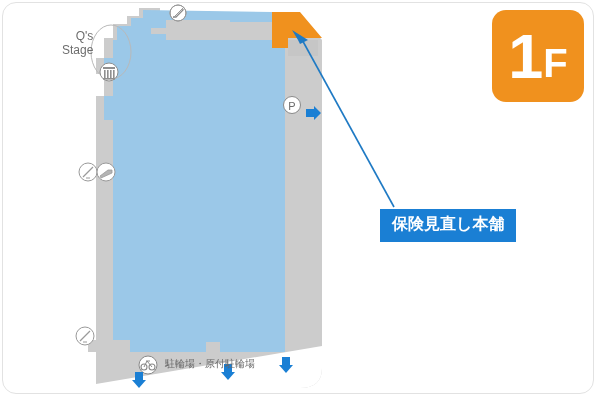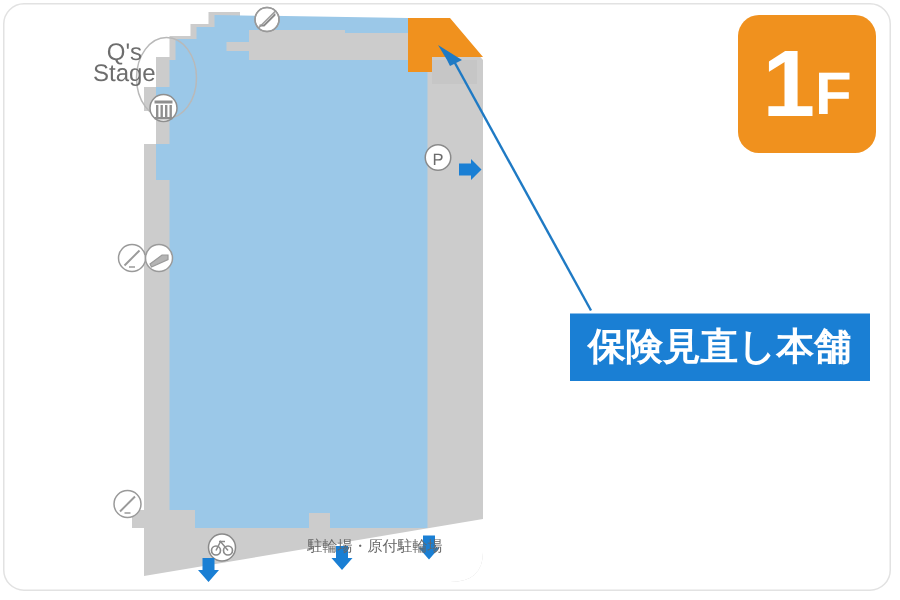--- a/index.html
+++ b/index.html
@@ -75,46 +75,45 @@
     letter-spacing: 0.5px;
   }
   
   #callout-label {
     position: absolute;
     left: 380px;
     top: 209px;
     padding: 5px 12px 7px 12px;
     background: #1a7fd4;
     color: #ffffff;
-    font-size: 25px;
+    font-size: 16px;
     font-weight: bold;
     letter-spacing: 0px;
     white-space: nowrap;
     font-family: "DejaVu Sans", sans-serif;
   }
   
   .map-text {
     position: absolute;
     color: #6d6d6d;
     white-space: nowrap;
   }
   #qs-stage {
     left: 62px;
     top: 29px;
-    font-size: 16px;
+    font-size: 12px;
     line-height: 14px;
-    text-align: center;
+    text-align: right;
   }
   #parking-text {
     left: 165px;
     top: 357px;
     font-size: 10px;
     font-family: Liberation Serif, serif;
     color: #666666;
-    margin-left: 40px;
   }
 </style>
 </head>
 <body>
 
 <div id="screen">
 
   <svg id="map-svg" width="600" height="400" viewBox="0 0 600 400">
 
     <g>

